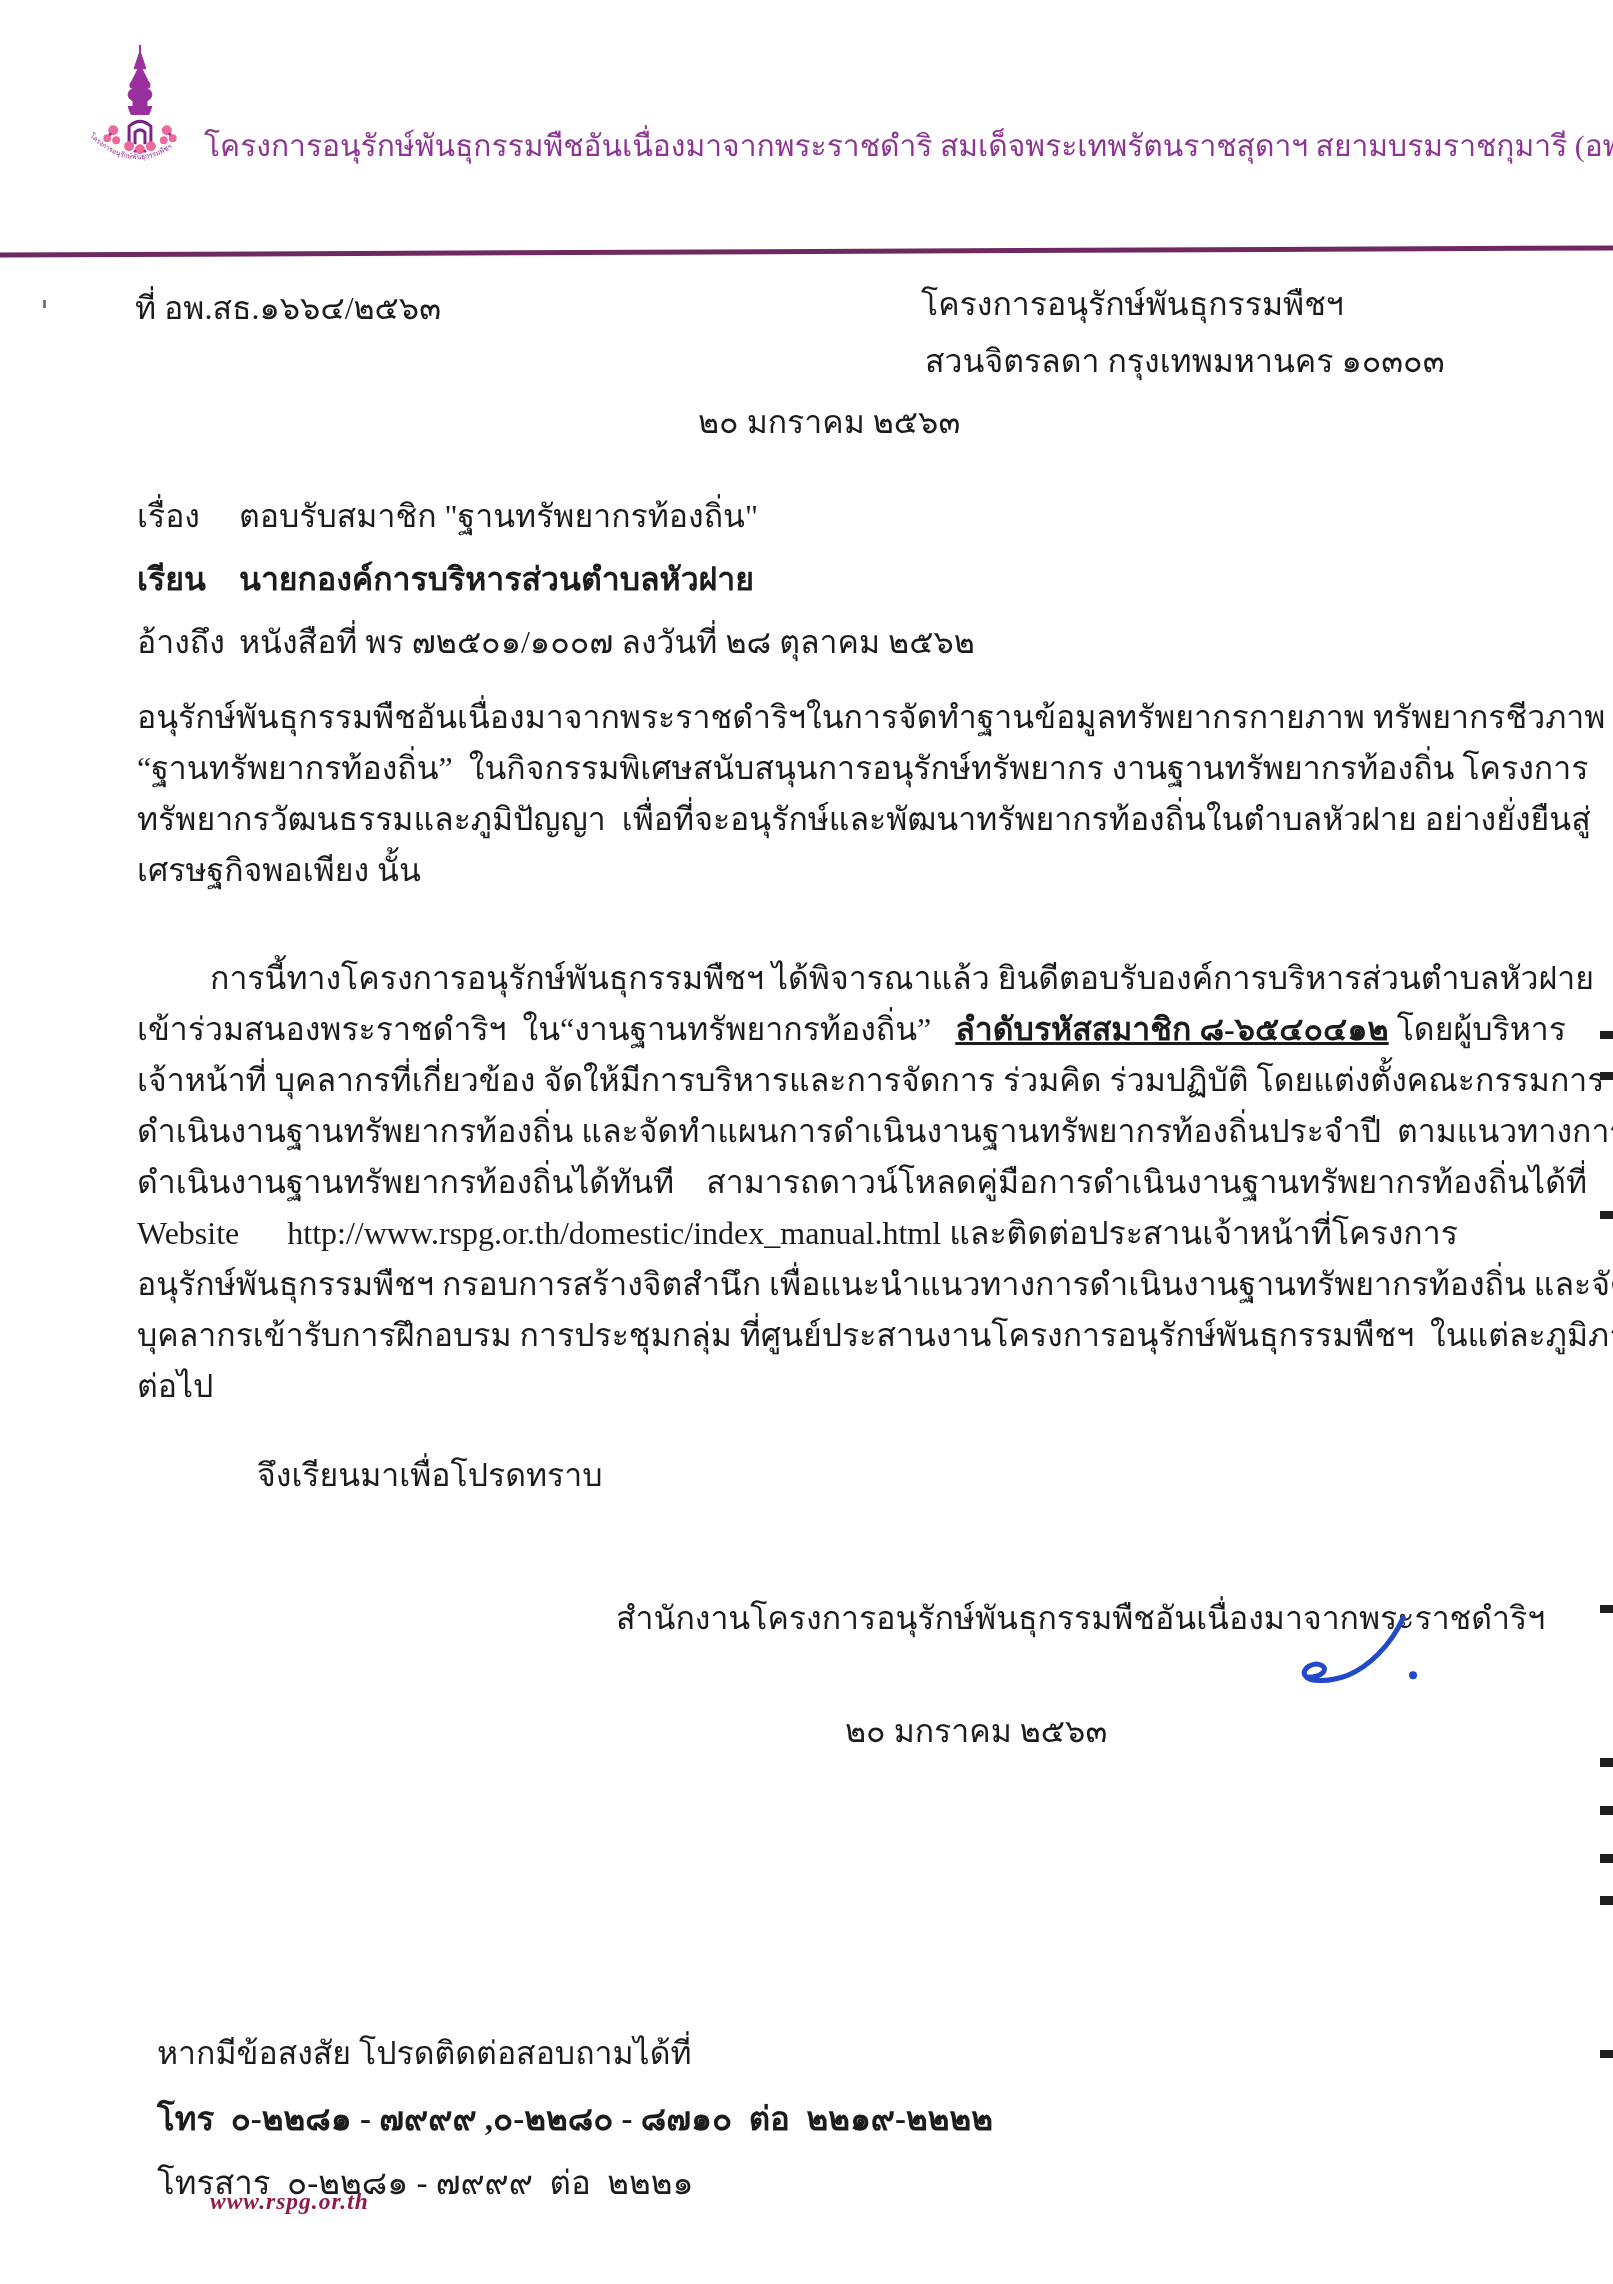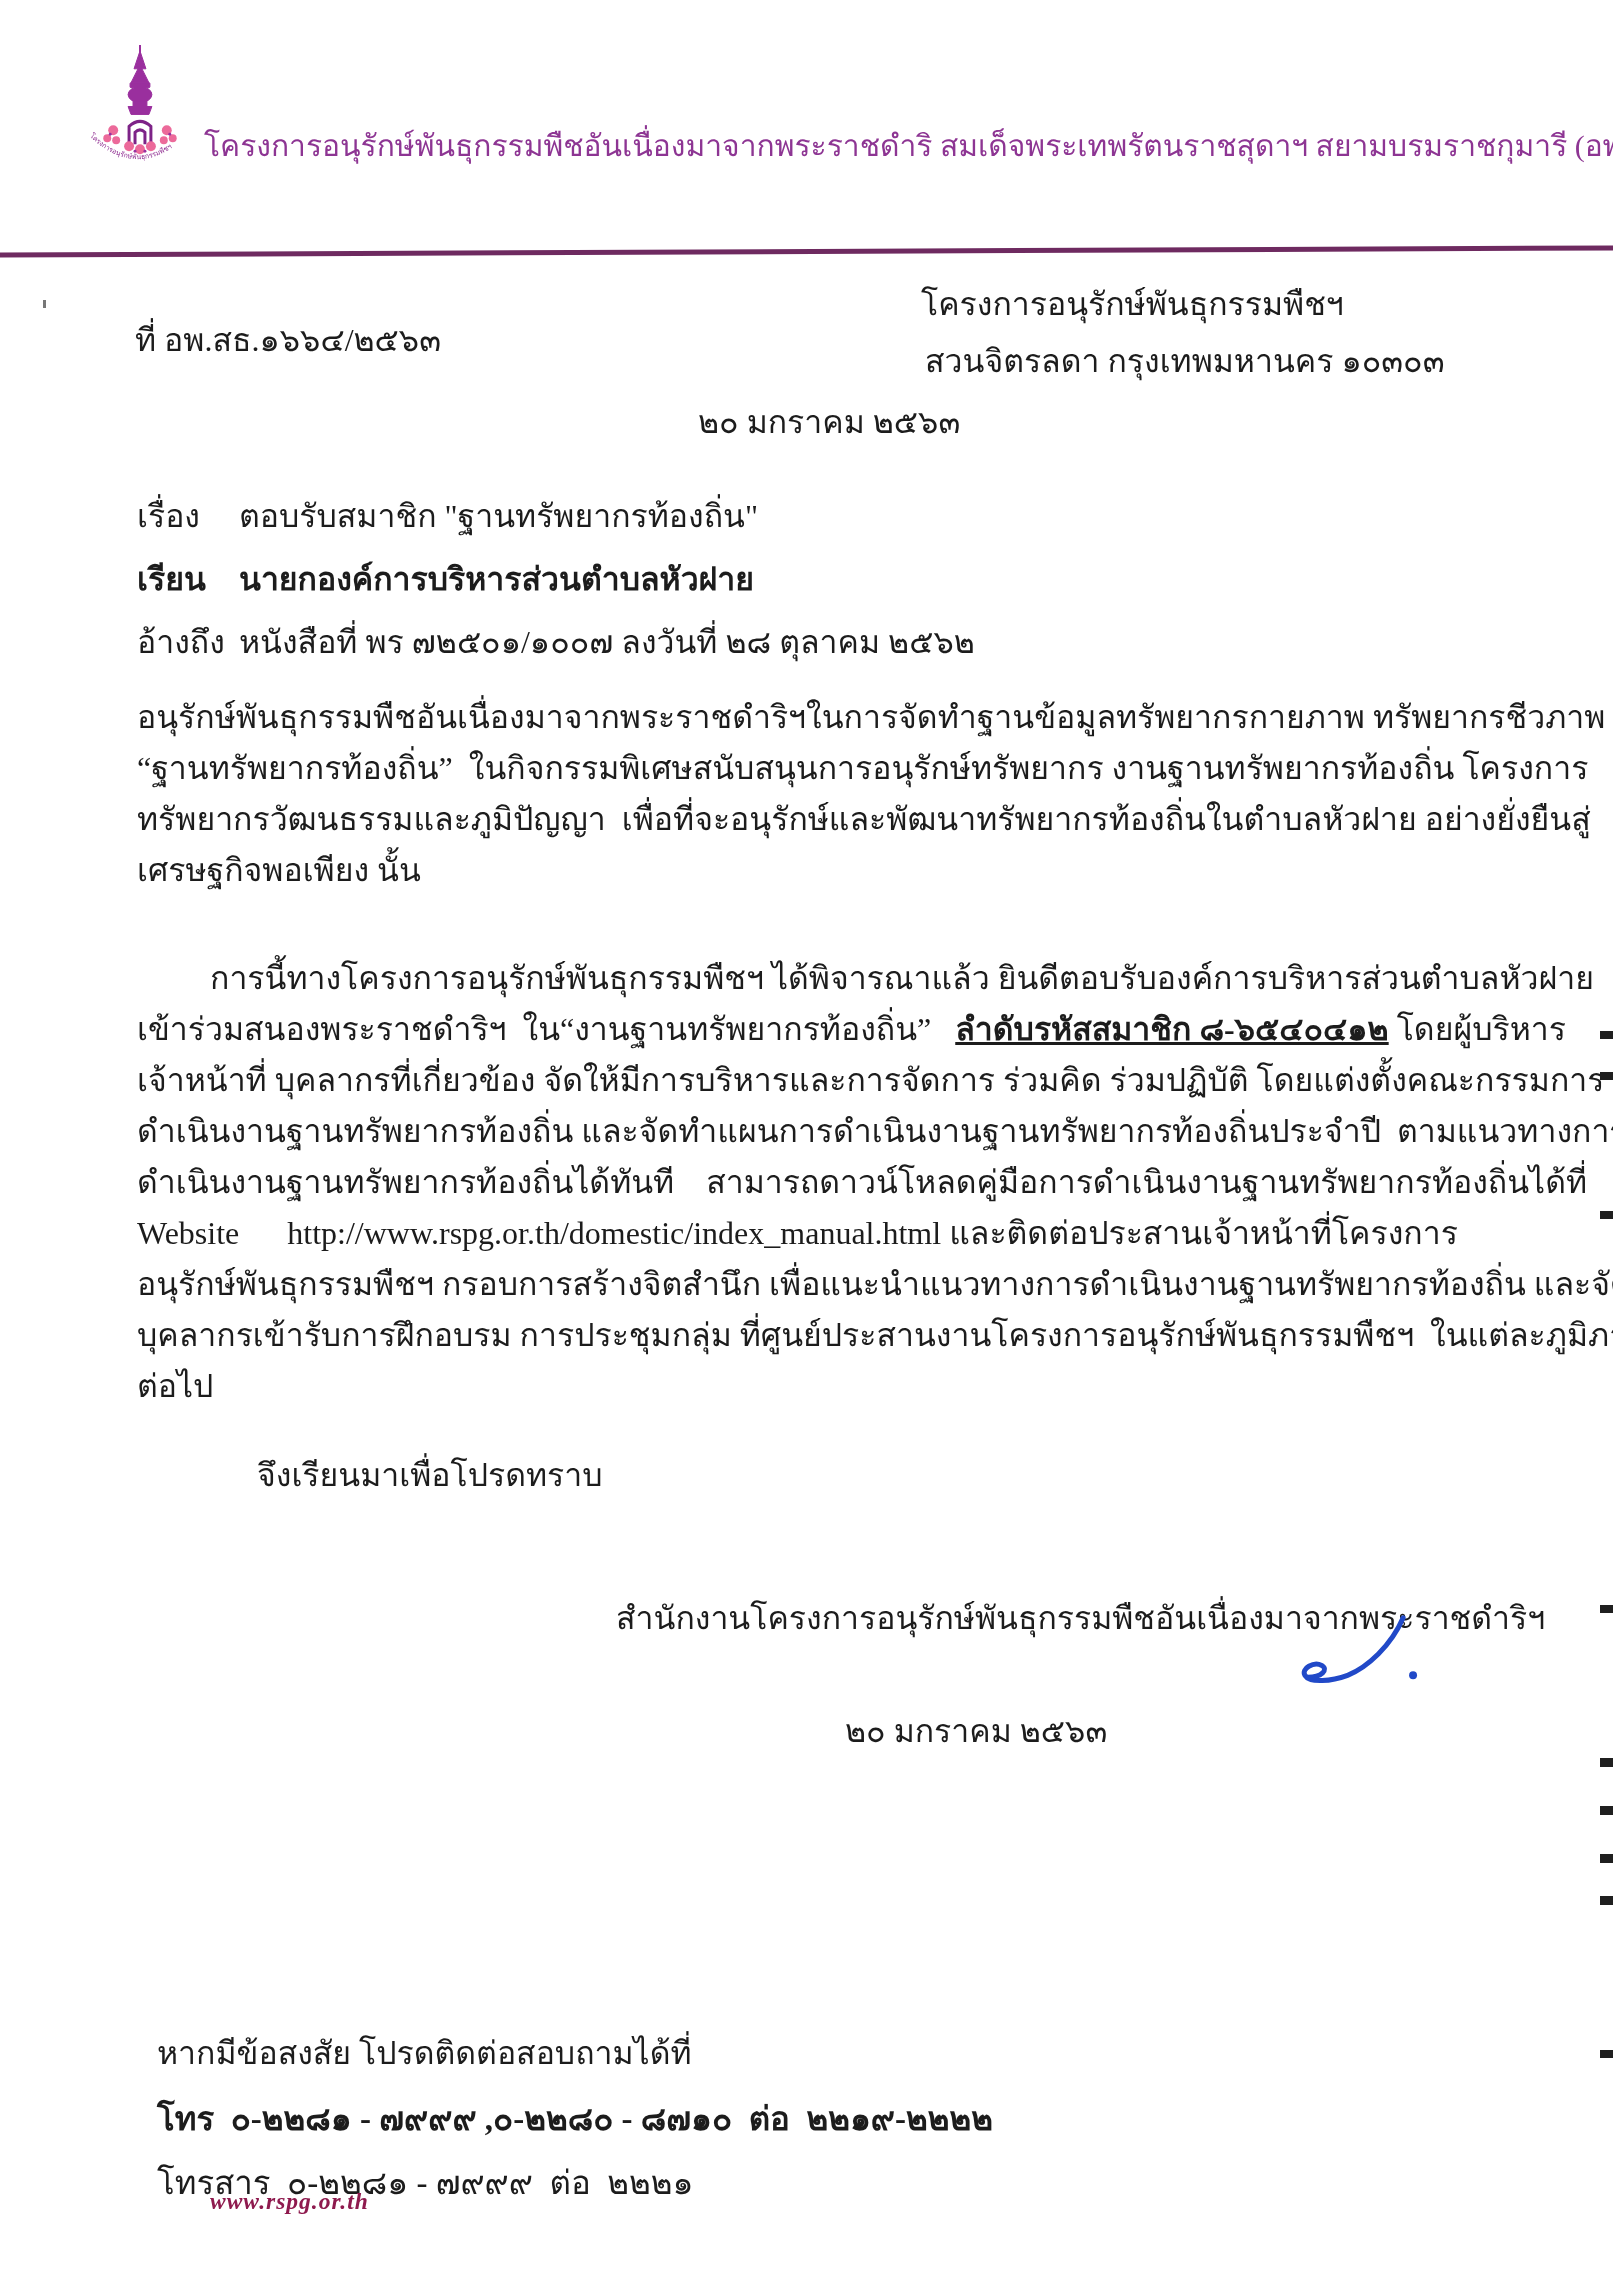--- a/index.html
+++ b/index.html
@@ -14,21 +14,21 @@
     color:#1c1c1c;
   }
   .abs{position:absolute;}
   .txt{white-space:pre;}
   
   .emblem{left:83px;top:43px;}
   .lh1{left:204px;top:122px;font-size:30px;color:#8d3593;}
   .lh2{left:204px;top:173px;font-size:30px;color:#8d3593;}
   .rule{left:0;top:249px;width:1613px;height:4.9px;background:#6e2a60;transform:rotate(-0.25deg);}
   
-  .docnum{left:135px;top:282px;font-size:32px;margin-top:32px;}
+  .docnum{left:135px;top:282px;font-size:32px;}
   .sender1{left:921px;top:278px;font-size:32px;}
   .sender2{left:925px;top:335px;font-size:32px;}
   .date1{left:698px;top:396px;font-size:32px;}
   
   .meta-label{left:137px;font-size:32px;}
   .meta-value{left:239px;font-size:32px;}
   .row-subject{top:490px;}
   .row-to{top:553px;font-weight:bold;}
   .row-ref{top:616px;}
   

